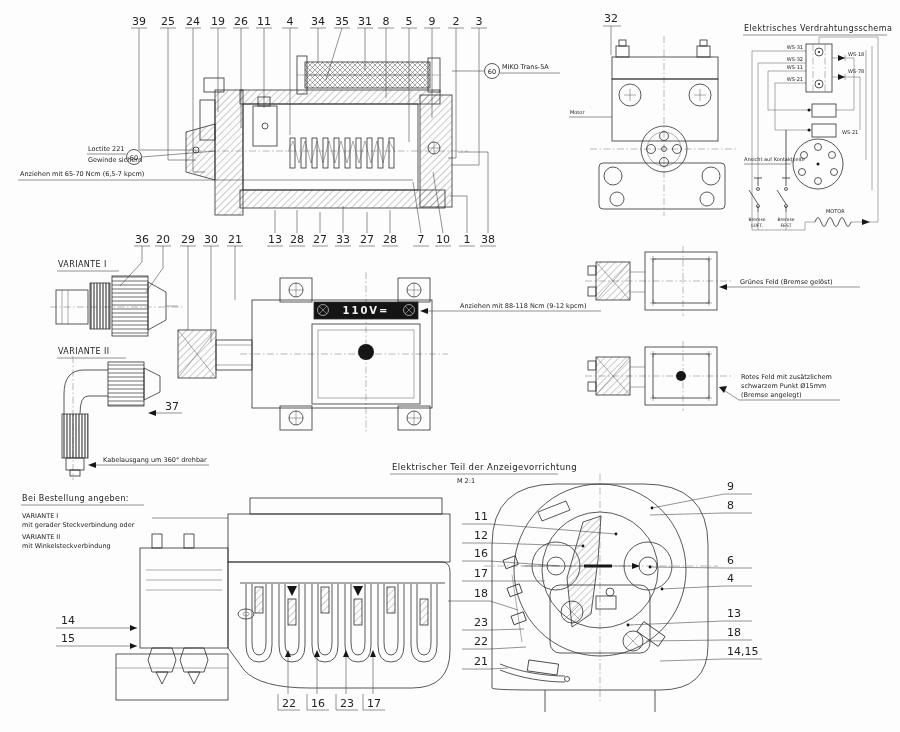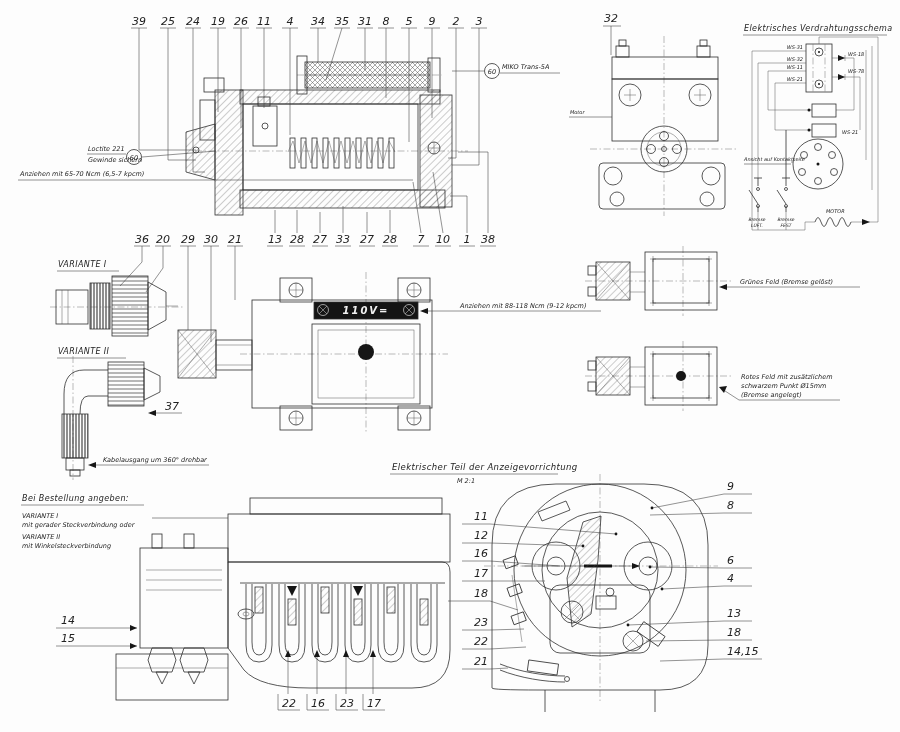--- a/index.html
+++ b/index.html
@@ -1,16 +1,16 @@
 <!DOCTYPE html>
 <html><head>
 <meta charset="utf-8">
 <style>
   html,body{margin:0;padding:0;background:#fff;}
-  #stage{position:relative;width:900px;height:732px;background:#fdfdfd;overflow:hidden;font-style:italic;}
+  #stage{position:relative;width:900px;height:732px;background:#fdfdfd;overflow:hidden;}
   svg{display:block;}
   .ln{stroke:#2e2e2e;fill:none;stroke-width:.8;}
   .thin{stroke:#4a4a4a;fill:none;stroke-width:.45;}
   .dash{stroke:#6a6a6a;fill:none;stroke-width:.45;stroke-dasharray:7 2.5 1.5 2.5;}
   .lead{stroke:#3a3a3a;fill:none;stroke-width:.55;}
   .hatchf{fill:url(#h1);stroke:#2e2e2e;stroke-width:.8;}
   .xhatchf{fill:url(#h2);stroke:#2e2e2e;stroke-width:.8;}
   .vstr{fill:url(#vs);stroke:#2e2e2e;stroke-width:.8;}
   .hstr{fill:url(#hs);stroke:#2e2e2e;stroke-width:.8;}
   .blk{fill:#161616;stroke:none;}

